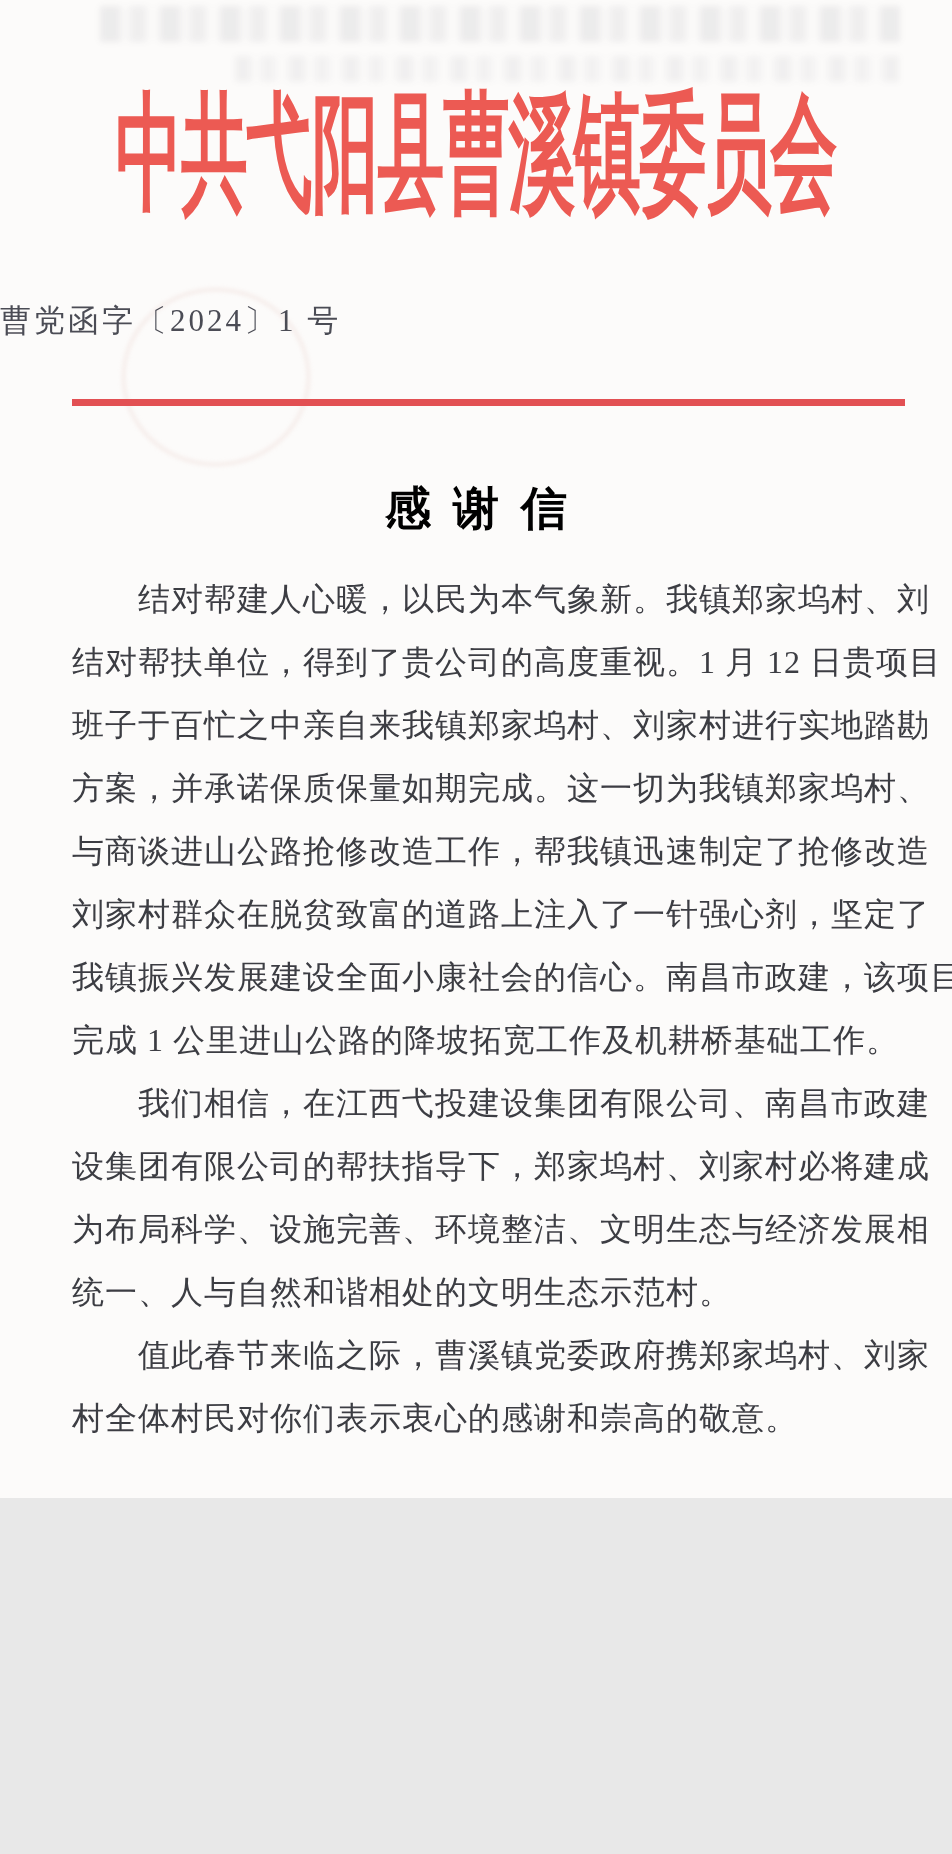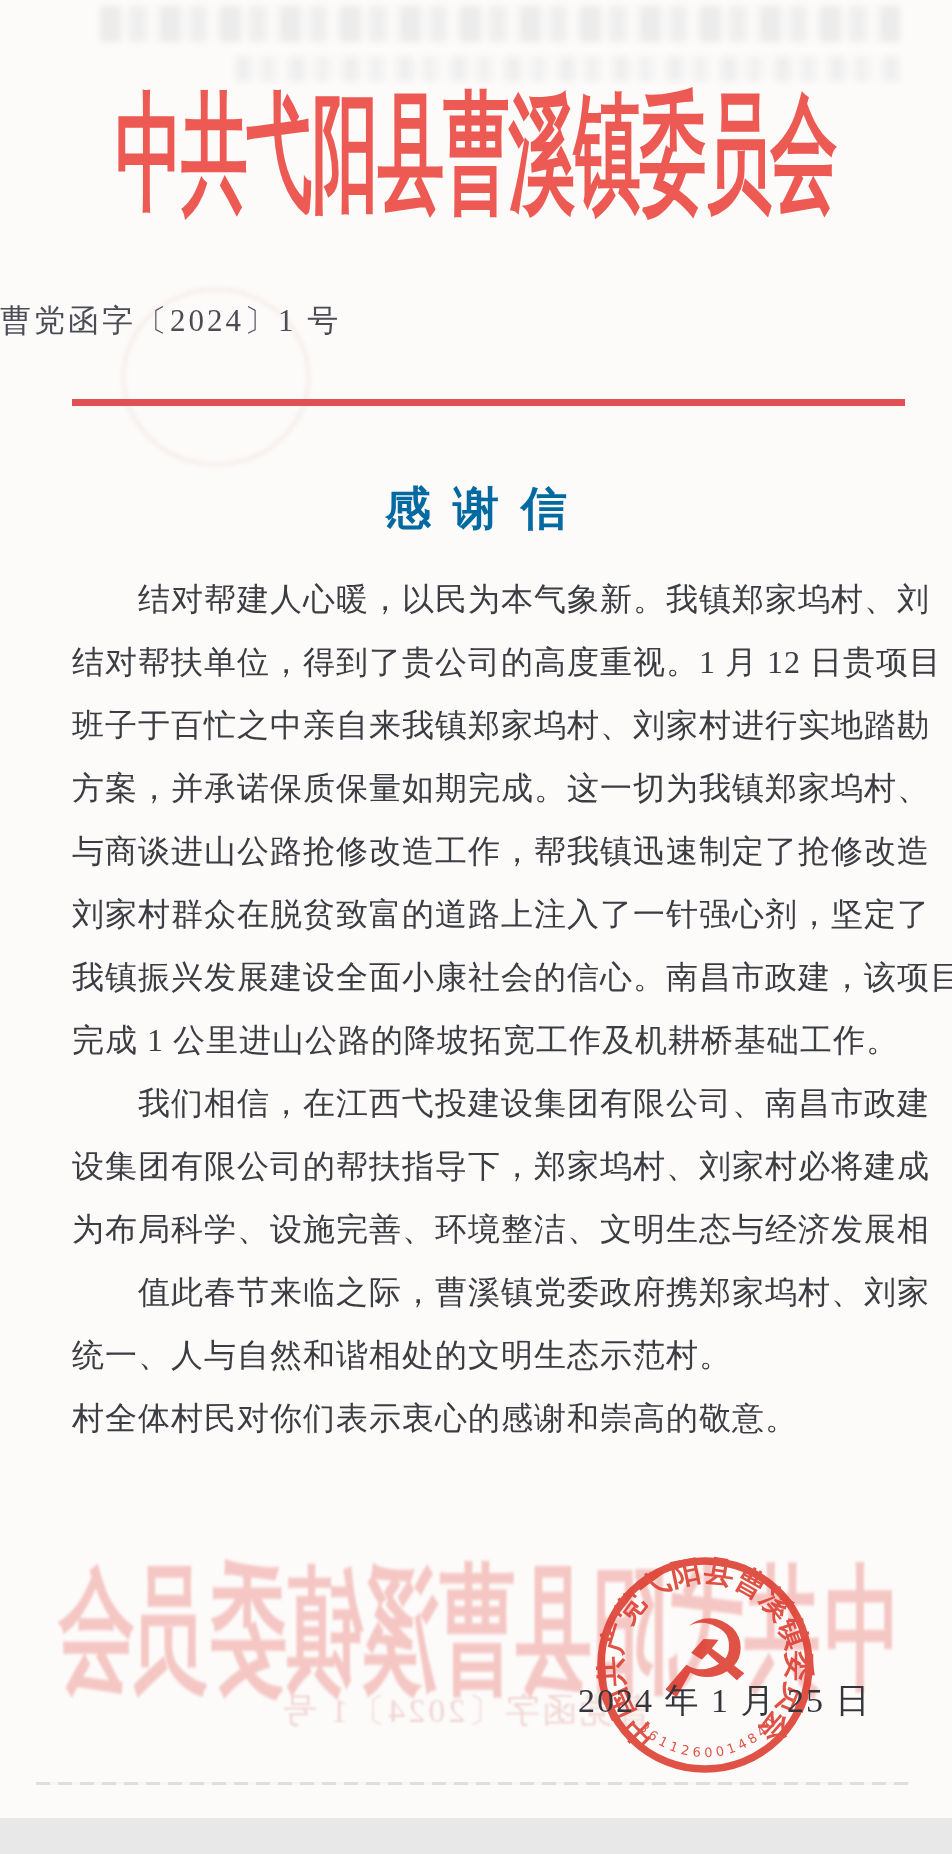--- a/index.html
+++ b/index.html
@@ -7,21 +7,21 @@
     --rule-red:#e25053;
     --seal-red:#dd3b2e;
     --ghost-pink:#f2a9a4;
     --text-dark:#3c3d43;
     --doc-number-gray:#4b4c55;
     --page-bg:#fcfbfa;
   }
   html,body{margin:0;padding:0;background:#e8e8e8;}
   .page{
     position:relative;
-    width:952px;height:1818px;
+    width:952px;height:1498px;
     background:var(--page-bg);
     overflow:hidden;
     font-family:"Liberation Serif","DejaVu Serif",serif;
   }
   
   .smudge{position:absolute;filter:blur(3px);opacity:.55;}
   .smudge.s1{
     left:100px;top:6px;width:800px;height:36px;
     background:repeating-linear-gradient(90deg,
       rgba(75,75,90,.16) 0 20px, rgba(75,75,90,.03) 20px 30px,
@@ -53,21 +53,21 @@
     color:var(--doc-number-gray);
   }
   .red-rule{
     position:absolute;left:72px;top:399px;width:833px;height:7px;
     background:var(--rule-red);
   }
   .letter-title{
     position:absolute;left:0;right:0;top:478px;margin:0;
     text-align:center;text-indent:22px;
     font-size:46px;font-weight:bold;letter-spacing:22px;
-    color:#0369a1;
+    color:#000000;
   }
   .body-text{
     position:absolute;left:72px;top:568px;width:836px;
     font-size:32px;line-height:63px;letter-spacing:1px;
     color:var(--text-dark);
   }
   .body-line{white-space:nowrap;}
   
   .ghost-title{
     position:absolute;left:50%;top:1552px;z-index:1;
@@ -136,22 +136,22 @@
       <div class="body-line">结对帮扶单位，得到了贵公司的高度重视。1 月 12 日贵项目</div>
       <div class="body-line">班子于百忙之中亲自来我镇郑家坞村、刘家村进行实地踏勘</div>
       <div class="body-line">方案，并承诺保质保量如期完成。这一切为我镇郑家坞村、</div>
       <div class="body-line">与商谈进山公路抢修改造工作，帮我镇迅速制定了抢修改造</div>
       <div class="body-line">刘家村群众在脱贫致富的道路上注入了一针强心剂，坚定了</div>
       <div class="body-line">我镇振兴发展建设全面小康社会的信心。南昌市政建，该项目</div>
       <div class="body-line">完成 1 公里进山公路的降坡拓宽工作及机耕桥基础工作。</div>
       <div class="body-line">　　我们相信，在江西弋投建设集团有限公司、南昌市政建</div>
       <div class="body-line">设集团有限公司的帮扶指导下，郑家坞村、刘家村必将建成</div>
       <div class="body-line">为布局科学、设施完善、环境整洁、文明生态与经济发展相</div>
+      <div class="body-line">统一、人与自然和谐相处的文明生态示范村。</div>
       <div class="body-line">　　值此春节来临之际，曹溪镇党委政府携郑家坞村、刘家</div>
-      <div class="body-line">统一、人与自然和谐相处的文明生态示范村。</div>
       <div class="body-line">村全体村民对你们表示衷心的感谢和崇高的敬意。</div>
     </div>
 
   <div class="ghost-title">中共弋阳县曹溪镇委员会</div>
 
   <div class="ghost-docnum">曹党函字〔2024〕1 号</div>
 
   <svg class="seal" viewBox="0 0 240 240">
     <defs>
       <path id="arcTop" d="M 71.8 188.8 A 84 84 0 1 1 168.2 188.8"></path>

